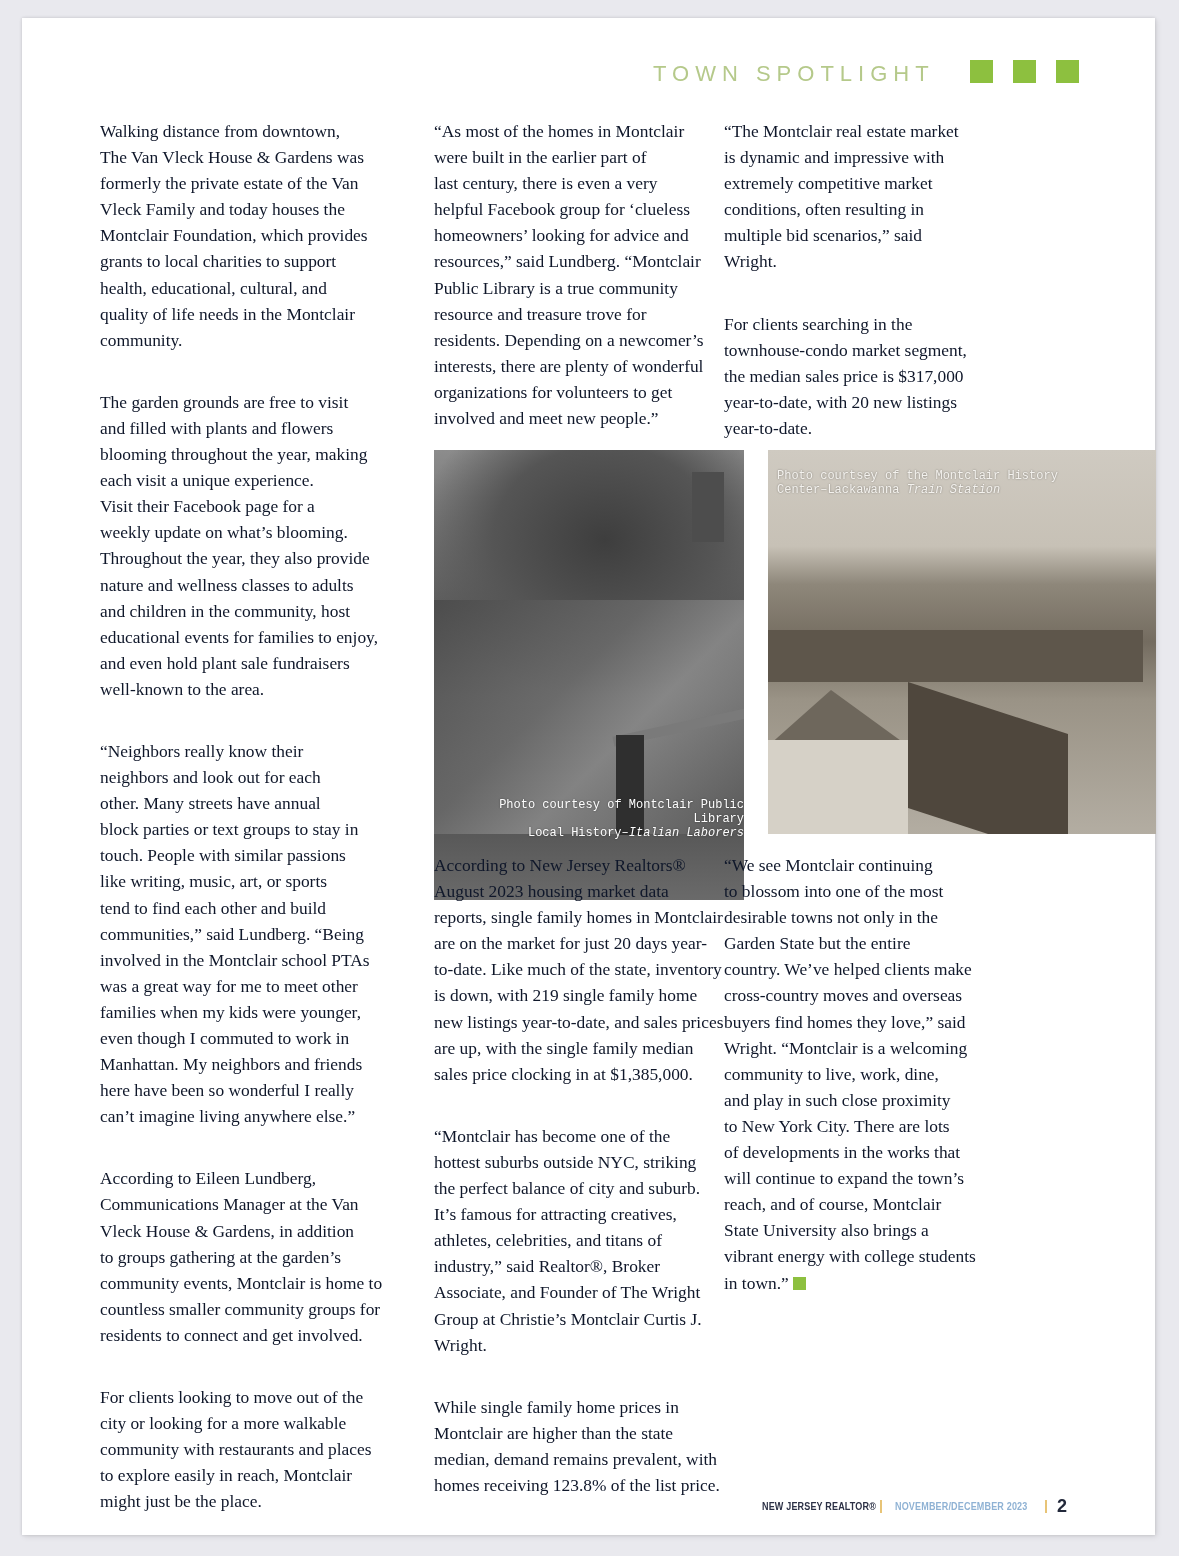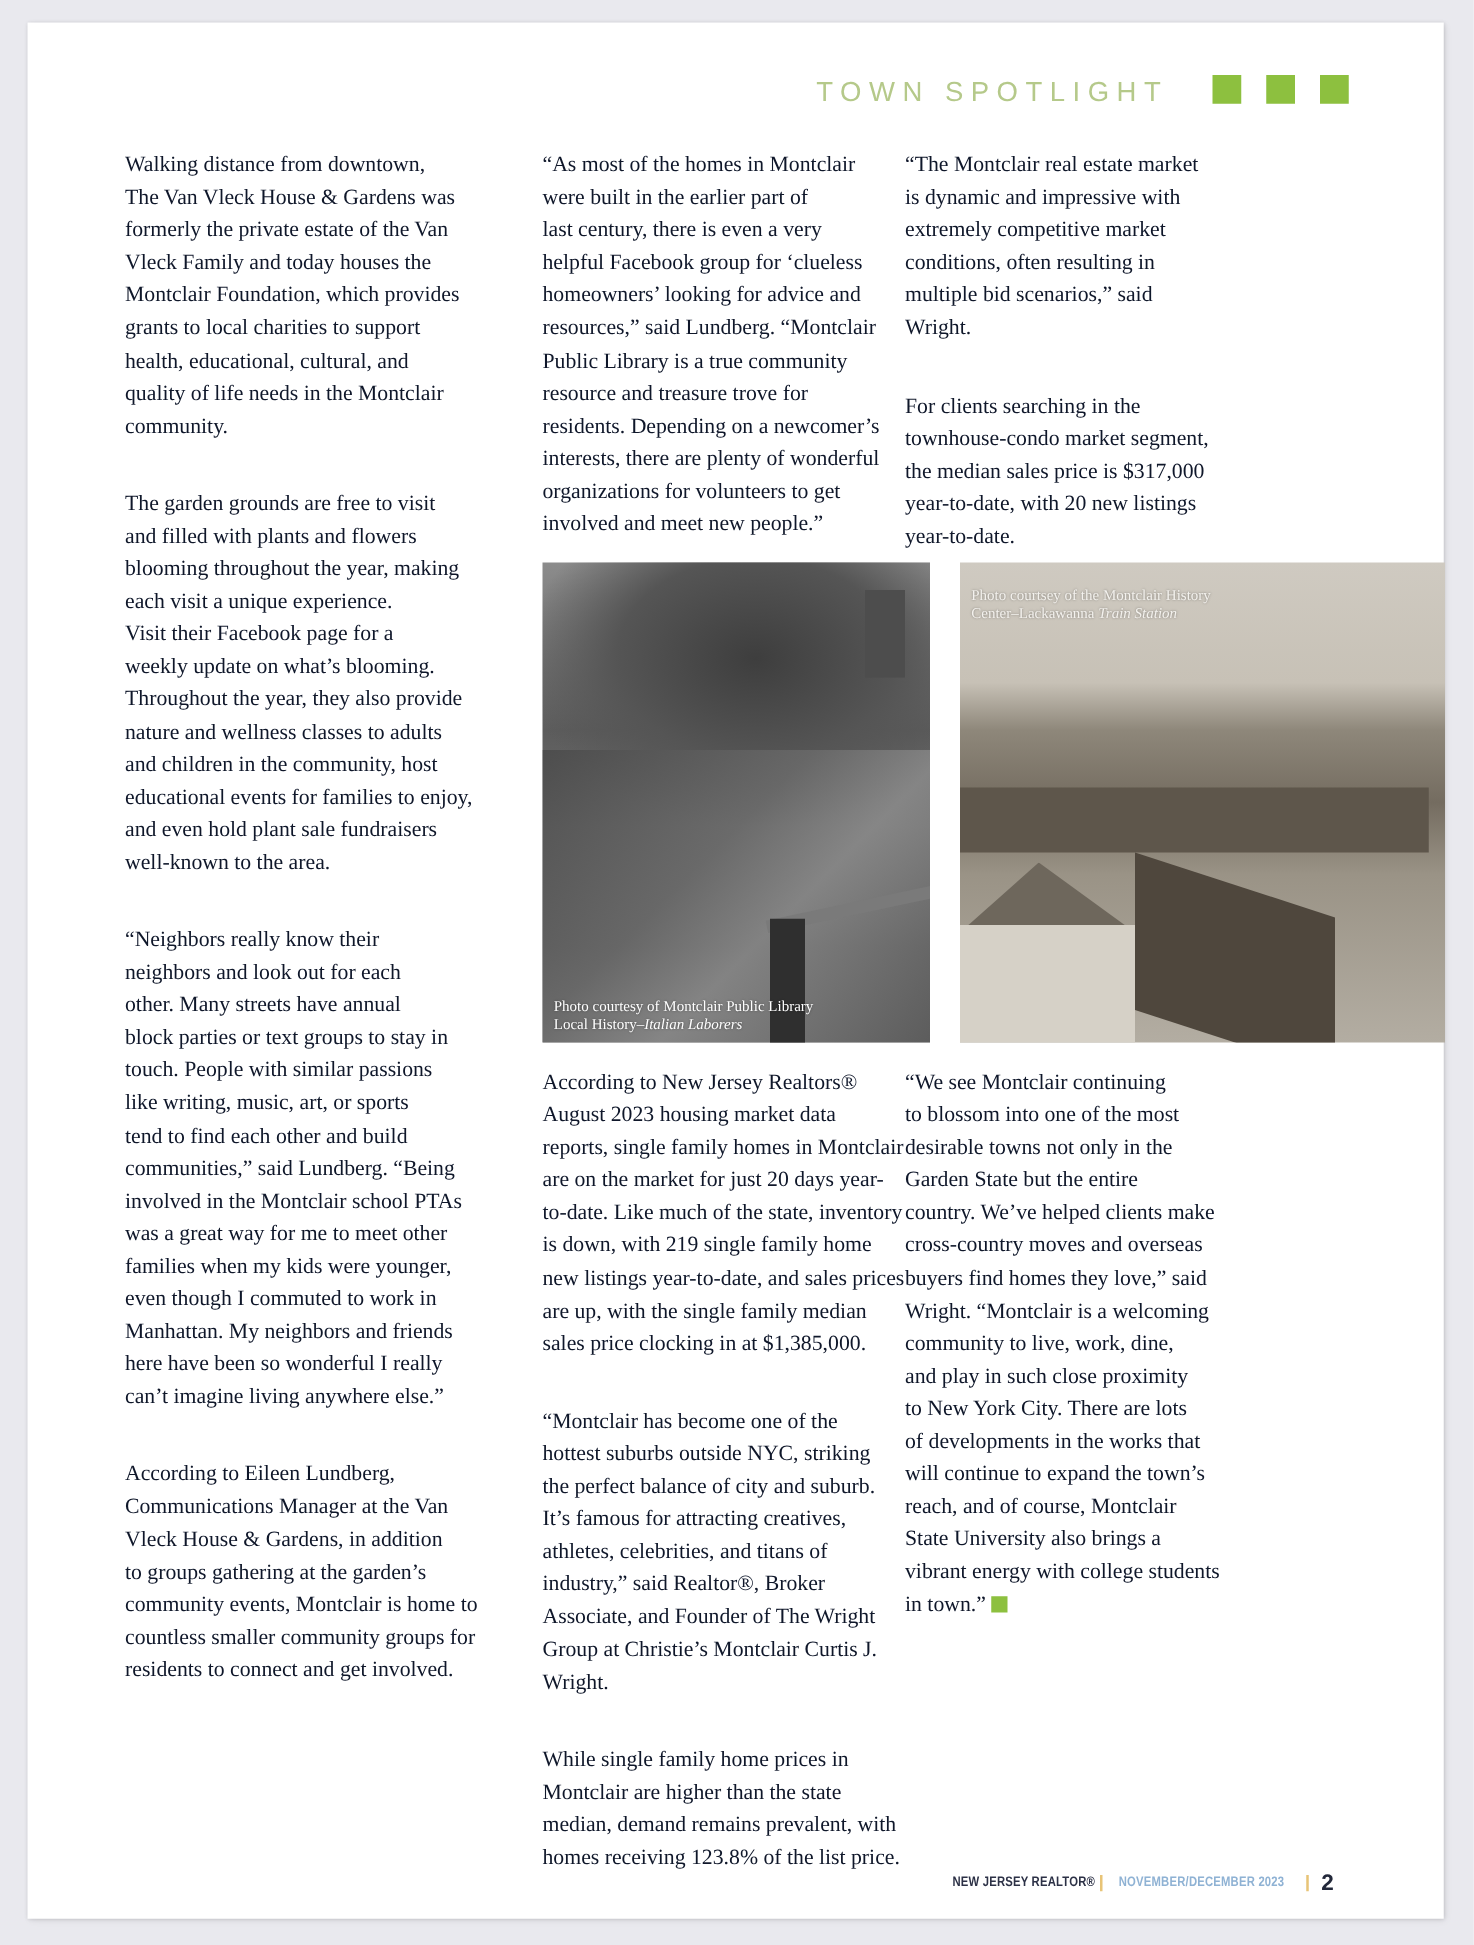--- a/index.html
+++ b/index.html
@@ -34,24 +34,25 @@
   }
   .col p { margin:0; white-space:pre-line; }
   .col p + p { margin-top:36px; }
   .col1 { left:100px; }
   .col2 { left:434px; }
   .col3 { left:724px; }
   .photo {
     position:absolute; overflow:hidden;
   }
   .photo1 {
-    left:434px; top:450px; width:310px; height:384px;
+    left:434px; top:450px; width:310px; height:450px;
     background:
       radial-gradient(ellipse 60% 35% at 55% 20%, #3e3e3e 0%, #555 60%, transparent 100%),
       linear-gradient(180deg, #8c8c8c 0%, #5c5c5c 35%, #6f6f6f 55%, #525252 80%, #6a6a6a 100%);
+    text-align: right;
   }
   .photo1 .trench {
     position:absolute; left:0; top:150px; width:310px; height:234px;
     background:
       linear-gradient(135deg, #4a4a4a 0%, #6a6a6a 40%, #8a8a8a 60%, #5a5a5a 100%);
     opacity:0.85;
   }
   .photo1 .post {
     position:absolute; left:182px; top:285px; width:28px; height:100px; background:#2f2f2f;
   }
@@ -75,21 +76,21 @@
     transform:skewY(18deg);
   }
   .photo2 .house {
     position:absolute; left:0; top:290px; width:140px; height:94px; background:#d6d1c7;
   }
   .photo2 .roof {
     position:absolute; left:0; top:240px; width:140px; height:56px; background:#6e675c;
     clip-path:polygon(0 100%, 45% 0, 100% 100%);
   }
   .caption {
-    position:absolute; font-family:Liberation Serif, serif;
+    position:absolute; font-family:Liberation Mono, monospace;
     font-size:12px; line-height:14px; color:#ffffff;
     text-shadow:0 0 2px rgba(0,0,0,0.4);
   }
   .caption1 { left:9px; top:348px; }
   .caption2 { left:9px; top:19px; color:#f4f2ee; }
   .caption em { font-style:italic; }
   .end-square {
     display:inline-block; width:13px; height:13px; background:#8dc03f;
     vertical-align:-1px; margin-left:4px;
   }
@@ -163,20 +164,25 @@
 Manhattan. My neighbors and friends
 here have been so wonderful I really
 can’t imagine living anywhere else.”</p>
   <p>According to Eileen Lundberg,
 Communications Manager at the Van
 Vleck House &amp; Gardens, in addition
 to groups gathering at the garden’s
 community events, Montclair is home to
 countless smaller community groups for
 residents to connect and get involved.</p>
+  <p>For clients looking to move out of the
+city or looking for a more walkable
+community with restaurants and places
+to explore easily in reach, Montclair
+might just be the place.</p>
 </div>
 
 <div class="col col2">
   <p>“As most of the homes in Montclair
 were built in the earlier part of
 last century, there is even a very
 helpful Facebook group for ‘clueless
 homeowners’ looking for advice and
 resources,” said Lundberg. “Montclair
 Public Library is a true community

